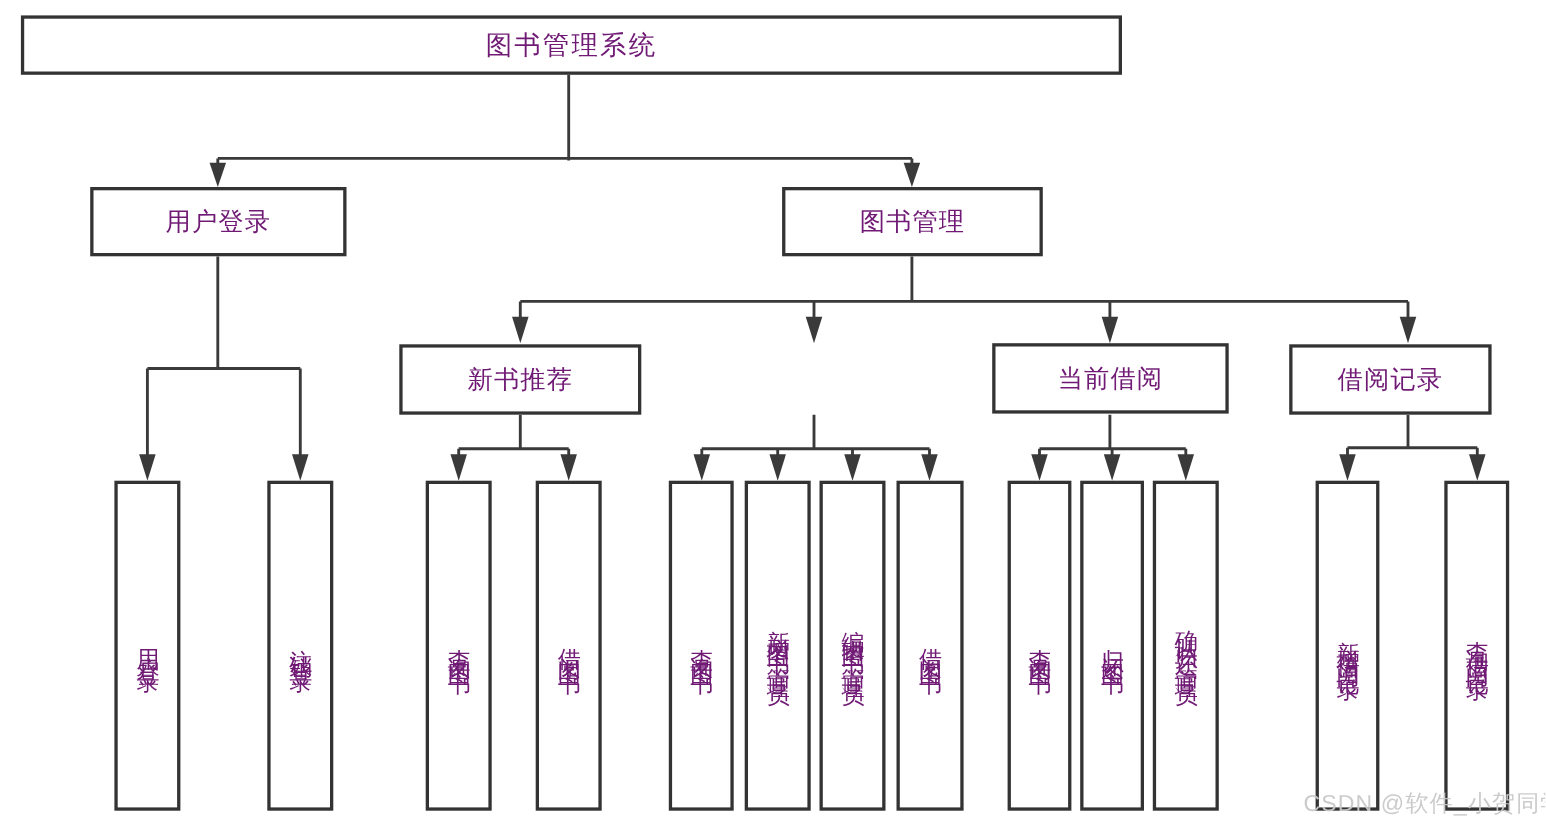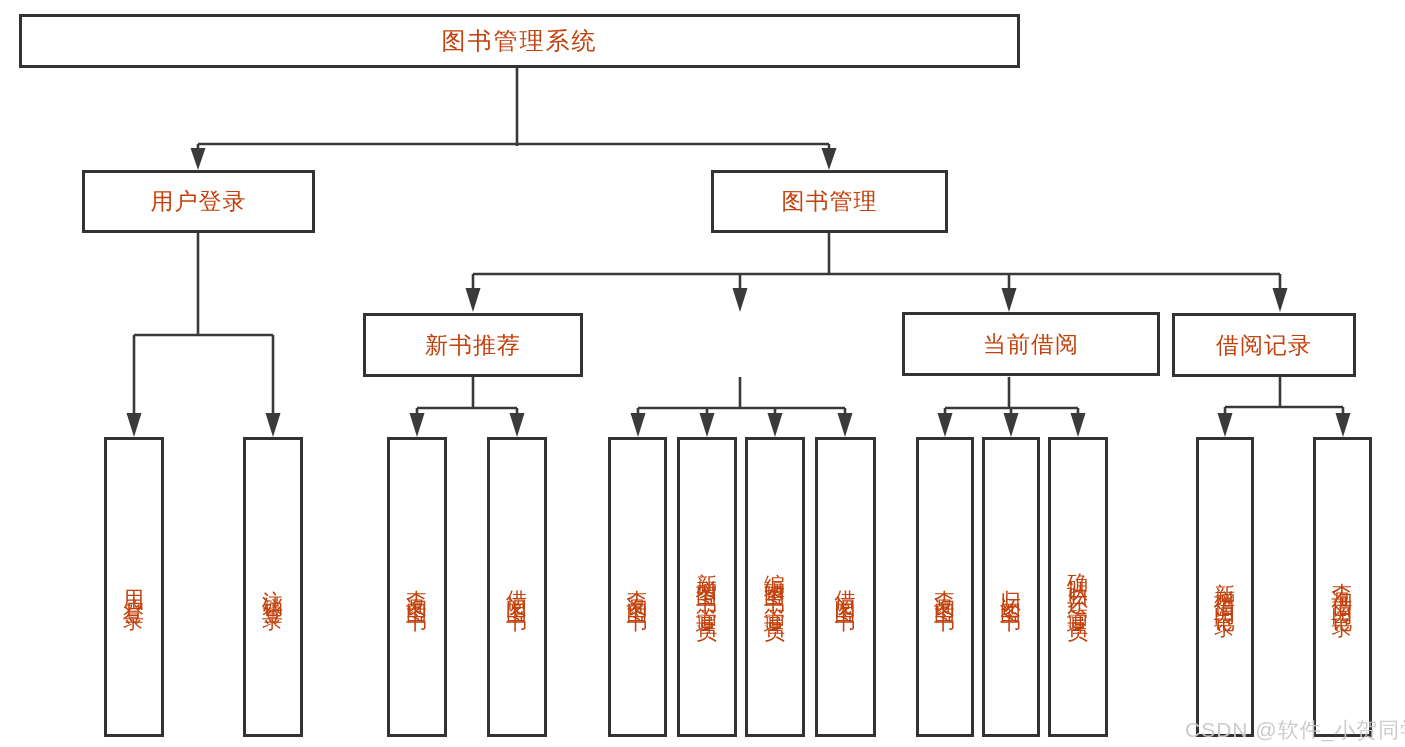--- a/index.html
+++ b/index.html
@@ -18,21 +18,21 @@
   }
   .box {
     position: absolute;
     box-sizing: border-box;
     border: 3px solid #333333;
     background: #ffffff;
     display: flex;
     align-items: center;
     justify-content: center;
     z-index: 1;
-    color: #c2410c;
+    color: #701a75;
   }
   .node { font-size: 23px; letter-spacing: 1px; }
   .root-node { font-size: 24px; letter-spacing: 2px; }
   .leaf { font-size: 21px; }
   .leaf .vtext {
     writing-mode: vertical-rl;
     text-orientation: mixed;
     letter-spacing: 7px;
     line-height: 1;
     white-space: nowrap;
@@ -91,21 +91,21 @@
       <polygon points="1335.5,413 1350.5,413 1343,437"></polygon>
     </g>
   </svg>
 
   <div class="box root-node" style="left:19px; top:14px; width:1001px; height:54px;">图书管理系统</div>
 
   <div class="box node" style="left:82px; top:170px; width:233px; height:63px;">用户登录</div>
   <div class="box node" style="left:363px; top:313px; width:220px; height:64px;">新书推荐</div>
 
   <div class="box node" style="left:711px; top:170px; width:237px; height:63px;">图书管理</div>
-  <div class="box node" style="left:902px; top:312px; width:258px; height:64px;">当前借阅</div>
+  <div class="box node" style="left:902px; top:312px; width:215px; height:64px;">当前借阅</div>
   <div class="box node" style="left:1172px; top:313px; width:184px; height:64px;">借阅记录</div>
 
   <div class="box leaf" style="left:104px; top:437px; width:60px; height:300px;">
     <span class="vtext">用户登录</span>
   </div>
   <div class="box leaf" style="left:243px; top:437px; width:60px; height:300px;">
     <span class="vtext">注销登录</span>
   </div>
 
   <div class="box leaf" style="left:387px; top:437px; width:60px; height:300px;">

